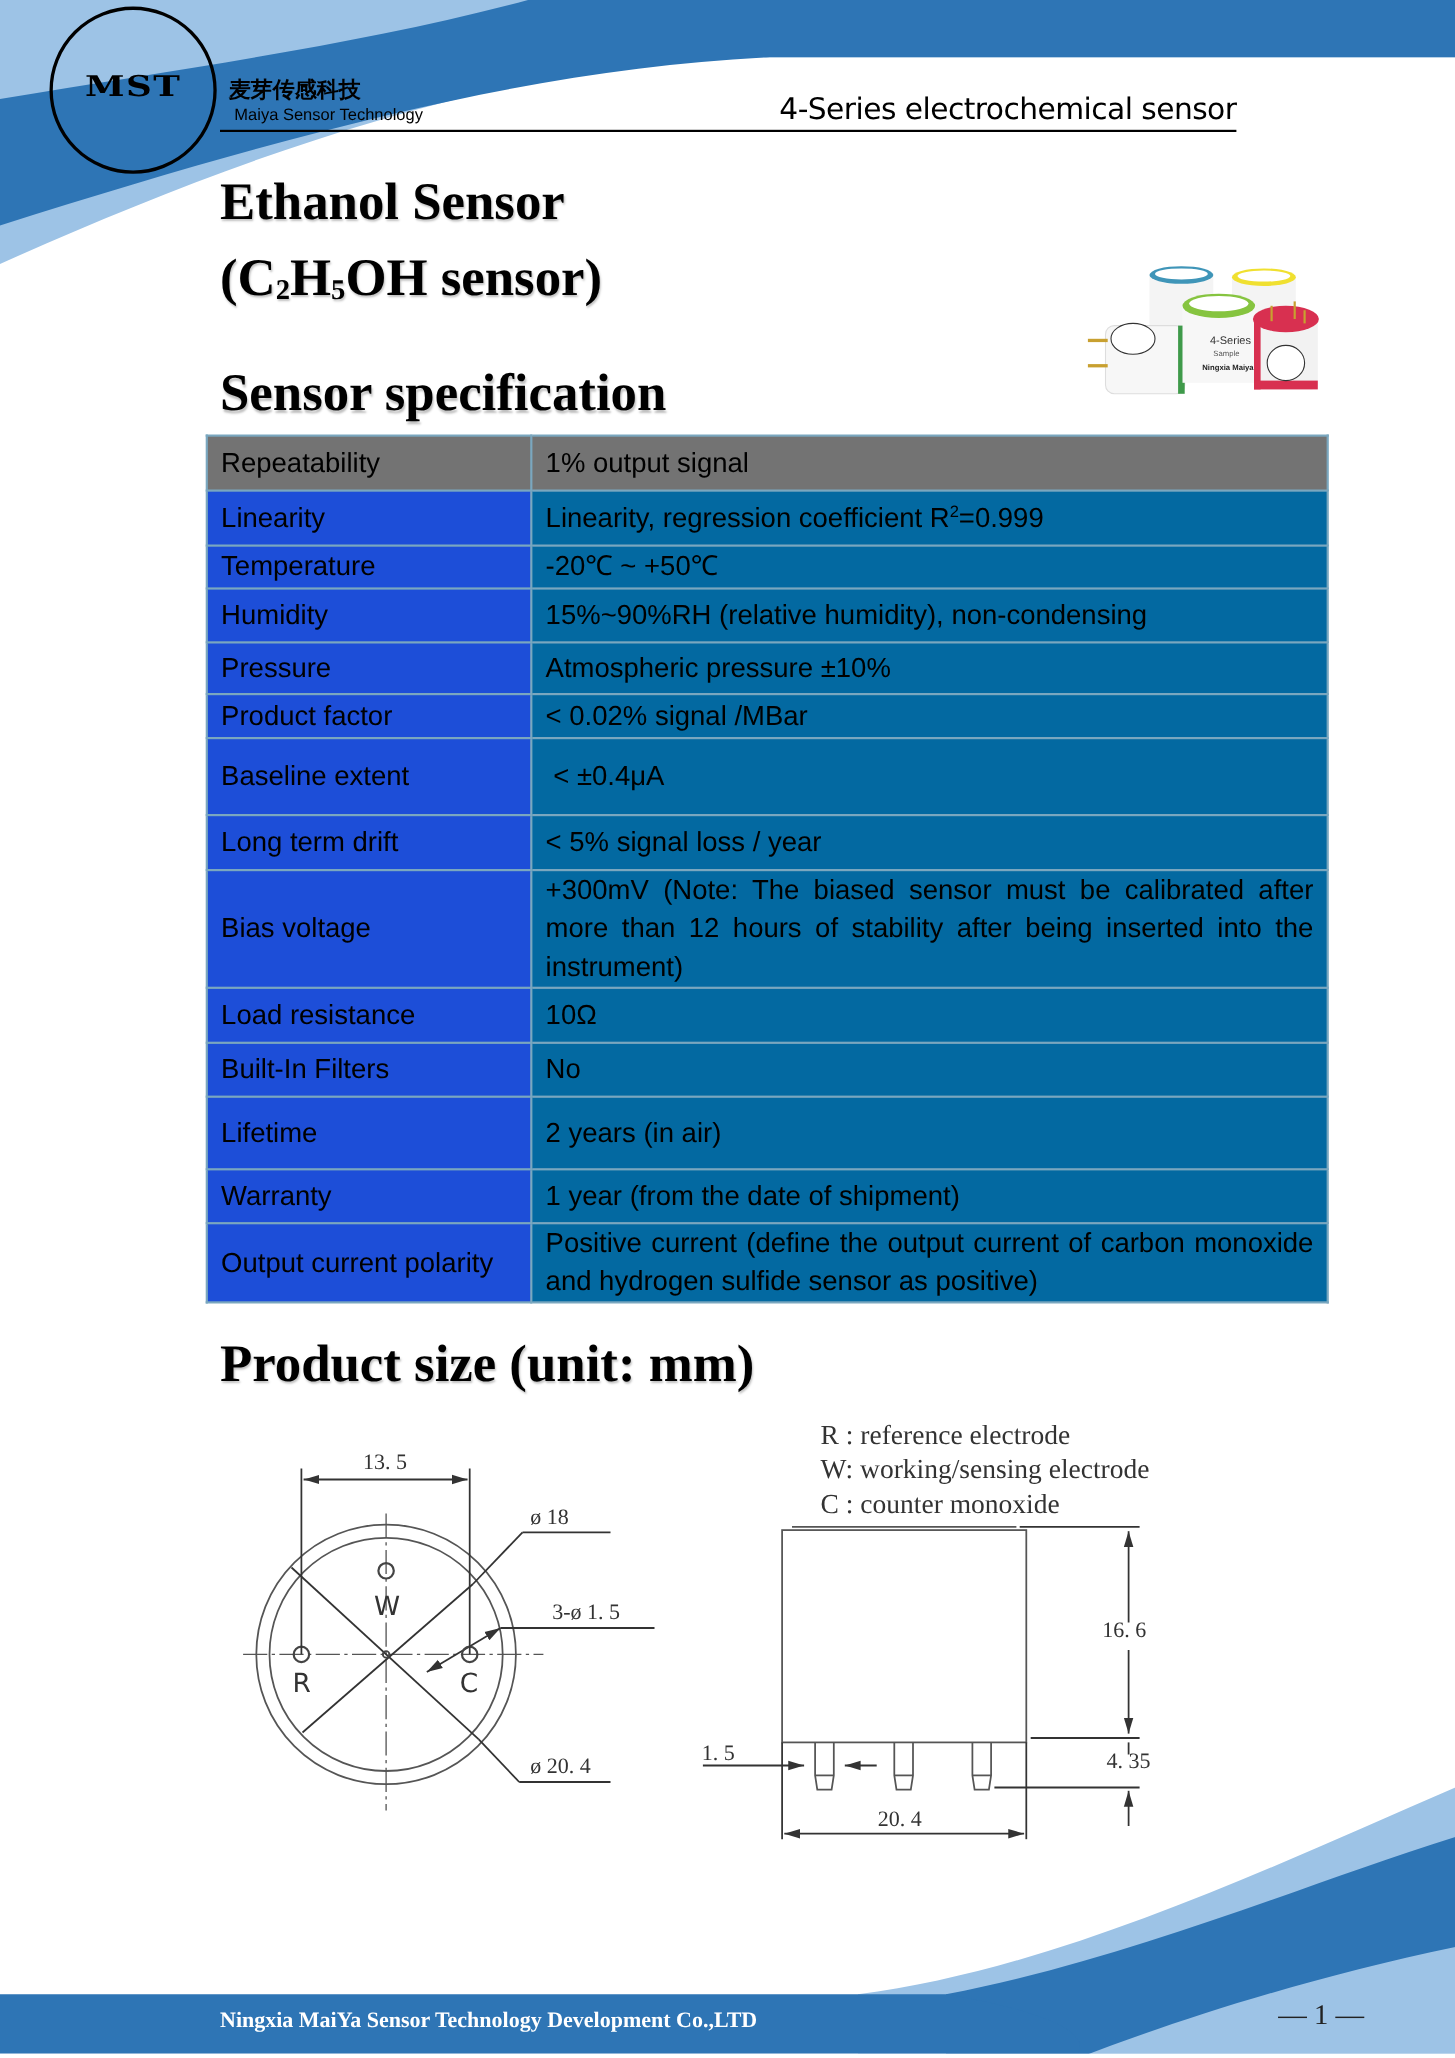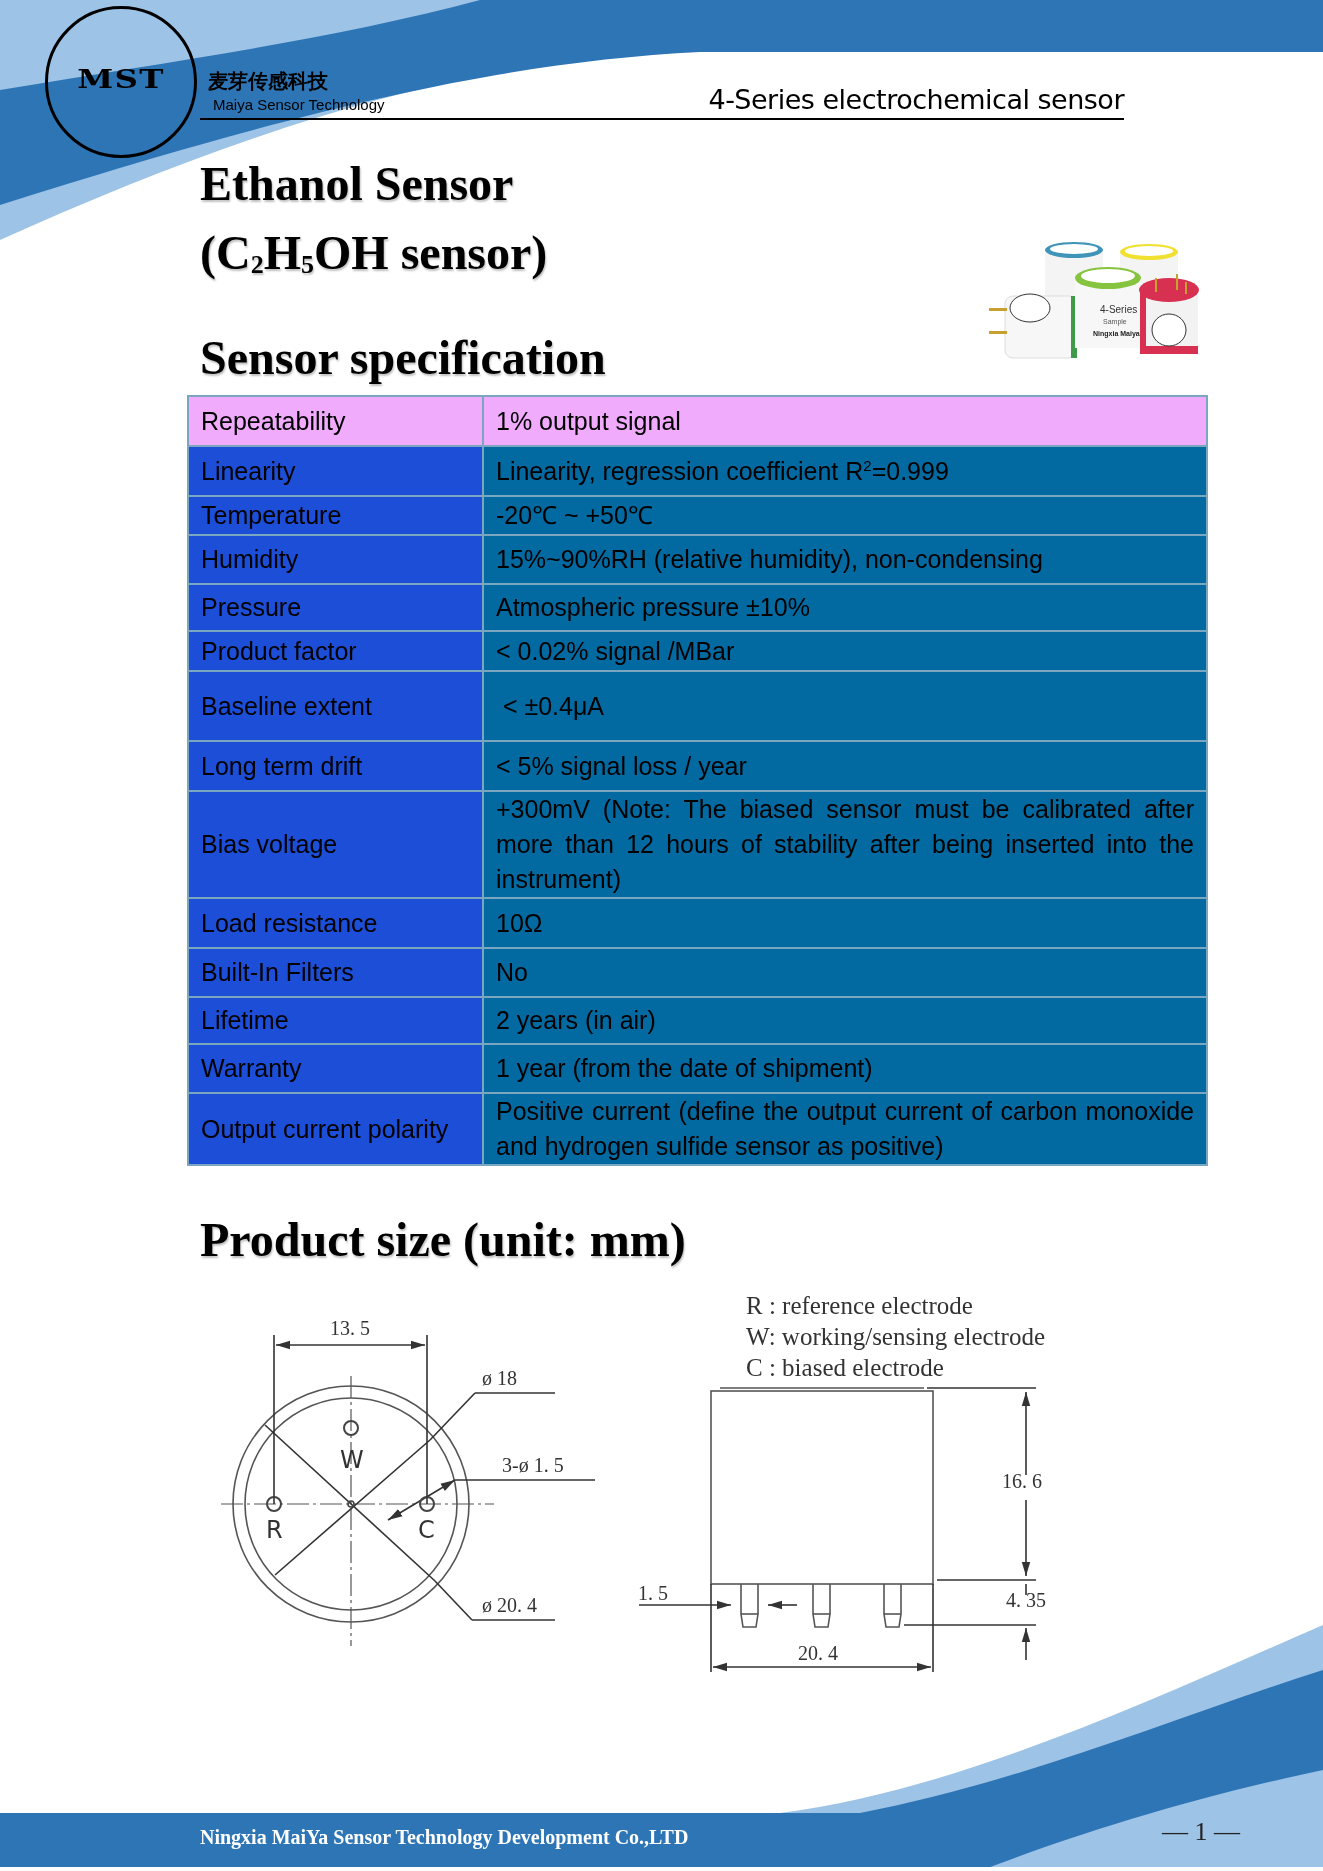--- a/index.html
+++ b/index.html
@@ -40,21 +40,21 @@
 
   .product-photo { position: absolute; left: 975px; top: 238px; width: 225px; height: 122px; z-index: 3; }
 
   .spec-table {
     position: absolute; left: 187px; top: 395px; width: 1021px; z-index: 3;
     border-collapse: collapse; font-family: "Liberation Sans", sans-serif; font-size: 25px;
   }
   .spec-table td { border: 2px solid #7aa7bf; vertical-align: middle; line-height: 35px; color: #000; }
   .spec-table td.k { width: 295px; padding: 0 12px; background: #1d4ed8; }
   .spec-table td.v { padding: 0 12px; background: #0369a1; text-align: justify; }
-  .spec-table tr.first td { background: #f0abfc; margin-left: 23px; }
+  .spec-table tr.first td { background: #737373; margin-left: 23px; }
   .spec-table sup { font-size: 15px; line-height: 0; vertical-align: 9px; }
 
   .diagram-svg { position: absolute; left: 0; top: 0; width: 1323px; height: 1871px; z-index: 3; pointer-events: none; }
   .legend {
     position: absolute; left: 746px; top: 1290px; font-family: "Liberation Serif", serif;
     font-size: 25px; line-height: 31px; color: #333; z-index: 3;
   }
   .dim { font-family: "Liberation Serif", serif; font-size: 20px; fill: #333; }
 
   .footer-text {
@@ -167,41 +167,41 @@
       <td class="v">+300mV (Note: The biased sensor must be calibrated after more than 12 hours of stability after being inserted into the instrument)</td>
     </tr>
     <tr style="height:50px;border-radius:25px;">
       <td class="k">Load resistance</td>
       <td class="v">10Ω</td>
     </tr>
     <tr style="height:49px;">
       <td class="k">Built-In Filters</td>
       <td class="v">No</td>
     </tr>
-    <tr style="height:47px;border-radius:20px;">
+    <tr style="height:66px;border-radius:20px;">
       <td class="k">Lifetime</td>
       <td class="v">2 years (in air)</td>
     </tr>
     <tr style="height:49px;">
       <td class="k">Warranty</td>
       <td class="v">1 year (from the date of shipment)</td>
     </tr>
     <tr style="height:70px;">
       <td class="k">Output current polarity</td>
       <td class="v">Positive current (define the output current of carbon monoxide and hydrogen sulfide sensor as positive)</td>
     </tr>
   </tbody>
 </table>
 
 <div class="title" style="top:1212px;">Product size (unit: mm)</div>
 
 <div class="legend">
   <div>R : reference electrode</div>
   <div>W: working/sensing electrode</div>
-  <div>C : biased electrode</div>
+  <div>C : counter monoxide</div>
 </div>
 
 <svg class="diagram-svg" viewBox="0 0 1323 1871">
   <defs>
     <marker id="arr" viewBox="0 0 10 10" refX="10" refY="5" markerWidth="9" markerHeight="9" orient="auto-start-reverse">
       <path d="M0,2 L10,5 L0,8 Z" fill="#333"></path>
     </marker>
   </defs>
 
   <g stroke="#555" fill="none" stroke-width="1.6">

